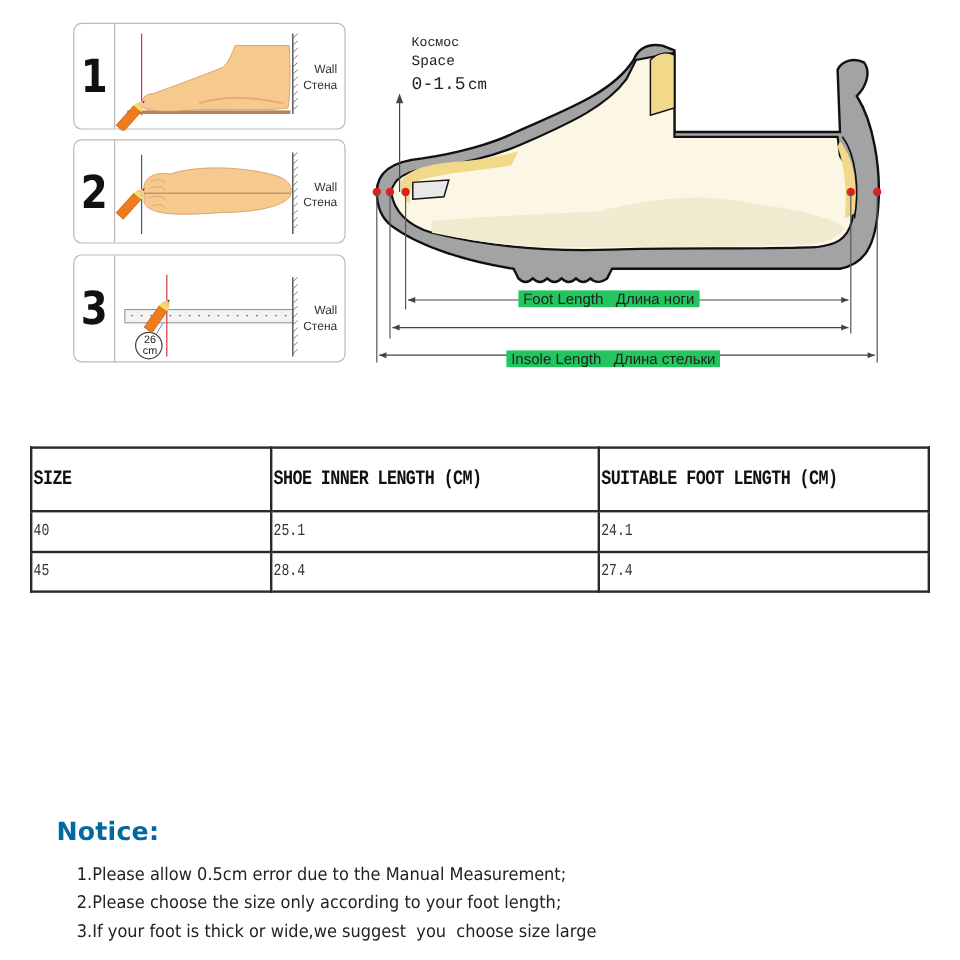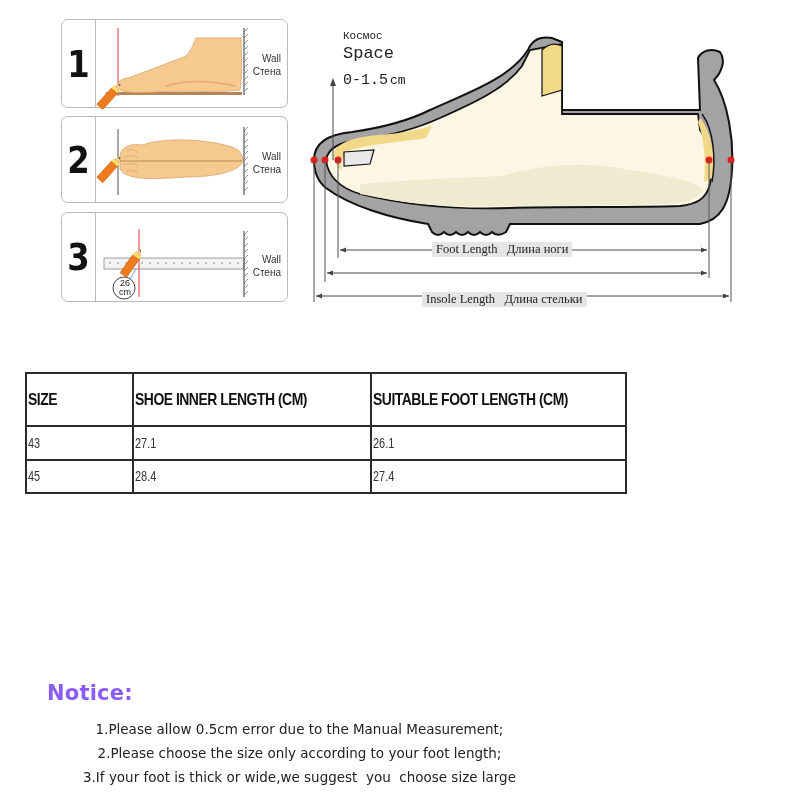--- a/index.html
+++ b/index.html
@@ -20,48 +20,48 @@
   }
   .step-art { position: absolute; left: 34px; top: 0; right: 0; bottom: 0; }
   .wall-label {
     position: absolute; right: 6px; font-size: 10px; line-height: 13px; color: #333; text-align: right;
   }
 
   
   .shoe-wrap { position: absolute; left: 300px; top: 10px; width: 450px; height: 300px; }
   .space-label { position: absolute; left: 12px; font-family: Liberation Mono, monospace; color: #222; margin-left: 31px; }
   .dim-label {
-    position: absolute; font-size: 12.5px; color: #222; white-space: nowrap; background: #e5e5e5; padding: 0 4px; font-family: Liberation Serif, serif;
+    position: absolute; font-size: 12.5px; color: #222; white-space: nowrap; background: #22c55e; padding: 0 4px;
   }
 
   
   .size-table {
-    position: absolute; left: 25px; top: 372px; width: 602px;
-    border-collapse: collapse; font-family: Liberation Sans, sans-serif;
+    position: absolute; left: 25px; top: 372px; width: 750px;
+    border-collapse: collapse; font-family: Liberation Mono, monospace;
   }
   .size-table th, .size-table td {
     border: 2px solid #2a2a2a; text-align: left; vertical-align: middle; padding: 0 0 0 1px;
   }
   .size-table th {
     height: 53px; font-weight: bold; font-size: 17px; letter-spacing: -0.6px;
     transform-origin: left; color: #111;
   }
   .size-table th span { display: inline-block; transform: scaleX(0.82); transform-origin: left center; white-space: nowrap; }
   .size-table td { height: 33.5px; font-size: 14px; color: #333; }
   .size-table td span { display: inline-block; transform: scaleX(0.78); transform-origin: left center; }
   .col1 { width: 201px; }
   .col2 { width: 274px; margin-left: 33px; }
   .col3 { width: 275px; }
 
   
   .notice-title {
-    position: absolute; left: 47px; top: 681px; font-size: 21px; font-weight: bold; color: #8b5cf6;
+    position: absolute; left: 47px; top: 681px; font-size: 21px; font-weight: bold; color: #0369a1;
     font-family: "DejaVu Sans", sans-serif; letter-spacing: 0.2px;
   }
-  .notice-list { position: absolute; left: 83px; top: 717px; list-style: none; text-align: center; }
+  .notice-list { position: absolute; left: 64px; top: 717px; list-style: none; }
   .notice-list li {
     font-family: "DejaVu Sans", sans-serif; font-size: 14.5px; line-height: 24px; color: #222;
     white-space: nowrap; transform: scaleX(0.93); transform-origin: left center;
   }
 </style>
 </head>
 <body>
 
 <div class="step-box" style="top:19px;height:89px;">
   <div class="step-num">1</div>
@@ -253,22 +253,22 @@
     <line x1="27" y1="263" x2="407" y2="263" stroke="#444" stroke-width="1"></line>
     <polygon points="27,263 33,260.5 33,265.5" fill="#444"></polygon>
     <polygon points="407,263 401,260.5 401,265.5" fill="#444"></polygon>
 
     <line x1="16" y1="286" x2="429" y2="286" stroke="#444" stroke-width="1"></line>
     <polygon points="16,286 22,283.5 22,288.5" fill="#444"></polygon>
     <polygon points="429,286 423,283.5 423,288.5" fill="#444"></polygon>
   </svg>
 
   <div class="space-label" style="top:20px;font-size:11px;">Космос</div>
-  <div class="space-label" style="top:34px;font-size:17px;text-align:right;">Space</div>
-  <div class="space-label" style="top:62px;font-size:15px;text-align:right;">
+  <div class="space-label" style="top:34px;font-size:12px;text-align:right;">Space</div>
+  <div class="space-label" style="top:52px;font-size:15px;text-align:right;">
     <span>0-1.5</span><span style="font-size:13px;margin-left:2px;">cm</span>
   </div>
 
   <div class="dim-label" style="left:132px;top:232px;">
     <span>Foot Length</span>&nbsp;&nbsp;&nbsp;<span>Длина ноги</span>
   </div>
   <div class="dim-label" style="left:122px;top:255px;margin-top:27px;">
     <span>Insole Length</span>&nbsp;&nbsp;&nbsp;<span>Длина стельки</span>
   </div>
 </div>
@@ -276,23 +276,23 @@
 <table class="size-table">
   <thead>
     <tr>
       <th class="col1"><span>SIZE</span></th>
       <th class="col2"><span>SHOE INNER LENGTH (CM)</span></th>
       <th class="col3"><span>SUITABLE FOOT LENGTH (CM)</span></th>
     </tr>
   </thead>
   <tbody>
     <tr>
-      <td><span>43</span></td>
-      <td><span>27.1</span></td>
-      <td><span>26.1</span></td>
+      <td><span>40</span></td>
+      <td><span>25.1</span></td>
+      <td><span>24.1</span></td>
     </tr>
     <tr>
       <td><span>45</span></td>
       <td><span>28.4</span></td>
       <td><span>27.4</span></td>
     </tr>
   </tbody>
 </table>
 
 <div class="notice-title">Notice:</div>

